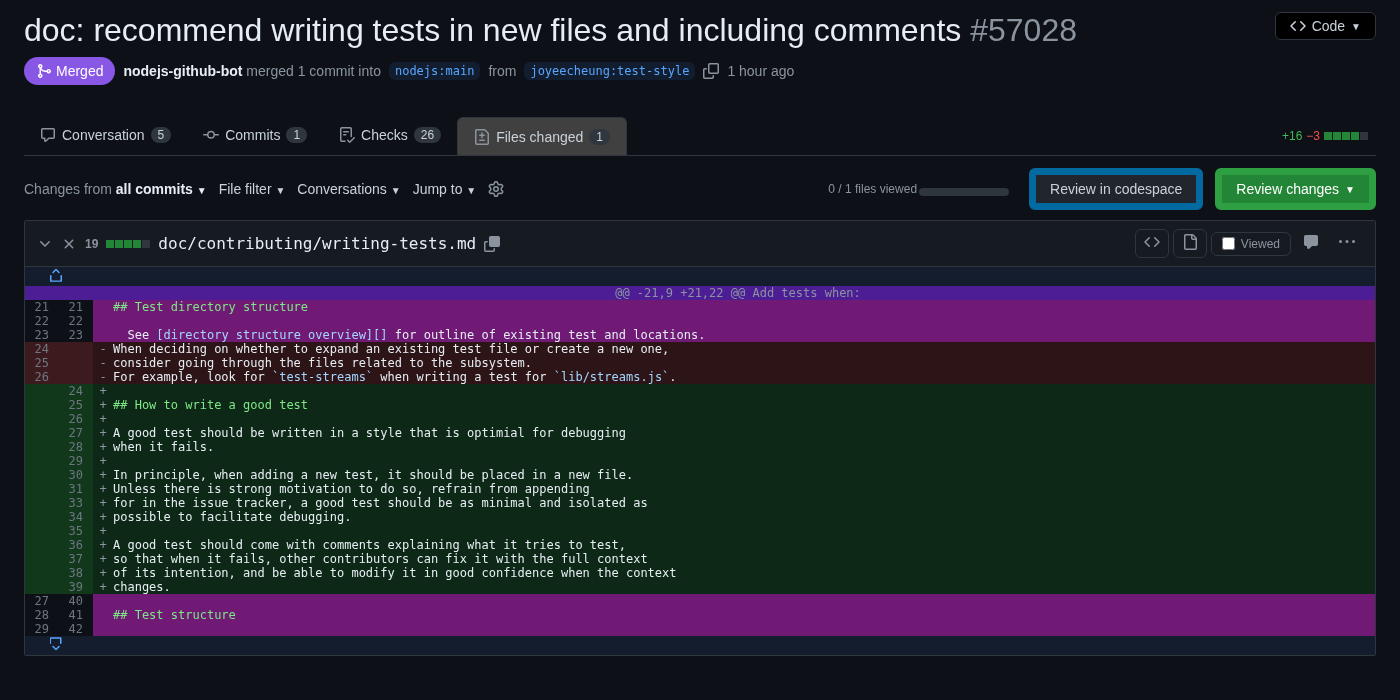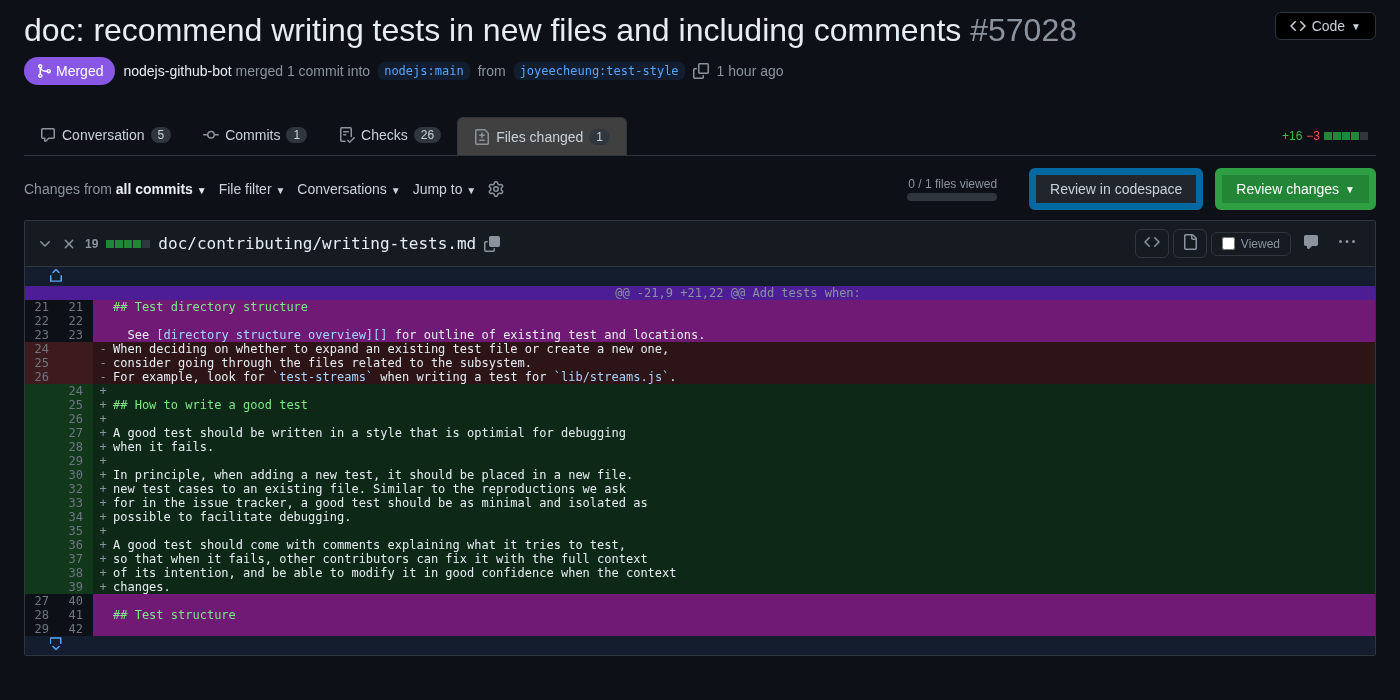--- a/index.html
+++ b/index.html
@@ -5,39 +5,39 @@
 * { box-sizing: border-box; margin: 0; padding: 0; }
 body { background: #0d1117; color: #e6edf3; font-family: -apple-system, BlinkMacSystemFont, "Segoe UI", Helvetica, Arial, sans-serif; font-size: 14px; }
 .container { padding: 12px 24px; }
 .header-row { display: flex; align-items: flex-start; justify-content: space-between; margin-bottom: 8px; }
 .pr-title { font-size: 32px; font-weight: 400; color: #e6edf3; }
 .pr-number { color: #8b949e; font-weight: 300; }
 .code-btn { display: flex; align-items: center; gap: 6px; background: #000000; border: 1px solid #30363d; border-radius: 6px; padding: 5px 14px; color: #c9d1d9; font-size: 14px; cursor: pointer; }
 .meta-row { display: flex; align-items: center; gap: 8px; margin-bottom: 32px; }
 .merged-badge { display: inline-flex; align-items: center; gap: 4px; background: #8957e5; color: #fff; padding: 6px 12px; border-radius: 16px; font-size: 14px; font-weight: 500; }
 .meta-text { color: #8b949e; }
-.meta-text .author { color: #e6edf3; font-weight: 400; }
+.meta-text .author { color: #e6edf3; font-weight: 700; }
 .branch-tag { background: #121d2f; color: #58a6ff; padding: 2px 6px; border-radius: 6px; font-family: ui-monospace, monospace; font-size: 12px; }
 .tabs { display: flex; border-bottom: 1px solid #30363d; margin-bottom: 12px; }
 .tab { display: flex; align-items: center; gap: 6px; padding: 10px 16px; color: #c9d1d9; cursor: pointer; border-bottom: 2px solid transparent; }
 .tab.active { background: #404040; border: 1px solid #30363d; border-bottom: none; border-radius: 6px 6px 0 0; align-items: center; }
 .tab-count { background: #30363d; color: #c9d1d9; font-size: 12px; padding: 1px 7px; border-radius: 10px; font-weight: 500; }
 .diffstat { margin-left: auto; display: flex; align-items: center; gap: 4px; padding-right: 8px; }
 .added-count { color: #3fb950; font-weight: 500; font-size: 12px; }
 .removed-count { color: #f85149; font-weight: 500; font-size: 12px; }
 .diffsq { display: flex; gap: 1px; }
 .sq { width: 8px; height: 8px; }
 .sq-add { background: #238636; }
 .sq-neu { background: #30363d; }
 .toolbar { display: flex; align-items: center; gap: 12px; margin-bottom: 10px; }
 .tool-text { color: #8b949e; font-size: 14px; }
 .tool-text .bold { color: #e6edf3; font-weight: 600; }
 .tool-link { color: #c9d1d9; cursor: pointer; }
 .spacer { flex: 1; }
-.progress-wrap { display: flex; flex-direction: column; align-items: flex-end; gap: 2px; margin-right: 20px; }
+.progress-wrap { display: flex; align-items: flex-end; gap: 2px; margin-right: 8px; }
 .progress-text { font-size: 12px; color: #8b949e; }
 .progress-bar { width: 90px; height: 8px; background: #30363d; border-radius: 4px; }
 .btn { background: #21262d; border: 7px solid #0369a1; border-radius: 6px; padding: 6px 14px; color: #c9d1d9; font-size: 14px; cursor: pointer; }
 .btn-primary { background: #238636; border-color: #2ea043; color: #fff; display: flex; align-items: center; gap: 6px; }
 .file-box { border: 1px solid #30363d; border-radius: 2px; overflow: hidden; }
 .file-header { display: flex; align-items: center; padding: 8px 12px; background: #161b22; border-bottom: 1px solid #30363d; gap: 8px; }
 .file-name { font-family: ui-monospace, monospace; font-size: 16px; color: #e6edf3; }
 .file-stat { color: #8b949e; font-size: 12px; font-weight: 600; }
 .file-sq { display: flex; gap: 1px; }
 .file-actions { margin-left: auto; display: flex; align-items: center; gap: 4px; }
@@ -300,23 +300,23 @@
             <td class="code"></td>
           </tr>
       <tr class="row-add">
             <td class="ln"></td>
             <td class="ln">30</td>
             <td class="marker">+</td>
             <td class="code">In principle, when adding a new test, it should be placed in a new file.</td>
           </tr>
       <tr class="row-add">
             <td class="ln"></td>
-            <td class="ln">32</td>
-            <td class="marker">+</td>
-            <td class="code">new test cases to an existing file. Similar to the reproductions we ask</td>
+            <td class="ln">31</td>
+            <td class="marker">+</td>
+            <td class="code">Unless there is strong motivation to do so, refrain from appending</td>
           </tr>
       <tr class="row-add">
             <td class="ln"></td>
             <td class="ln">33</td>
             <td class="marker">+</td>
             <td class="code">for in the issue tracker, a good test should be as minimal and isolated as</td>
           </tr>
       <tr class="row-add">
             <td class="ln"></td>
             <td class="ln">34</td>

